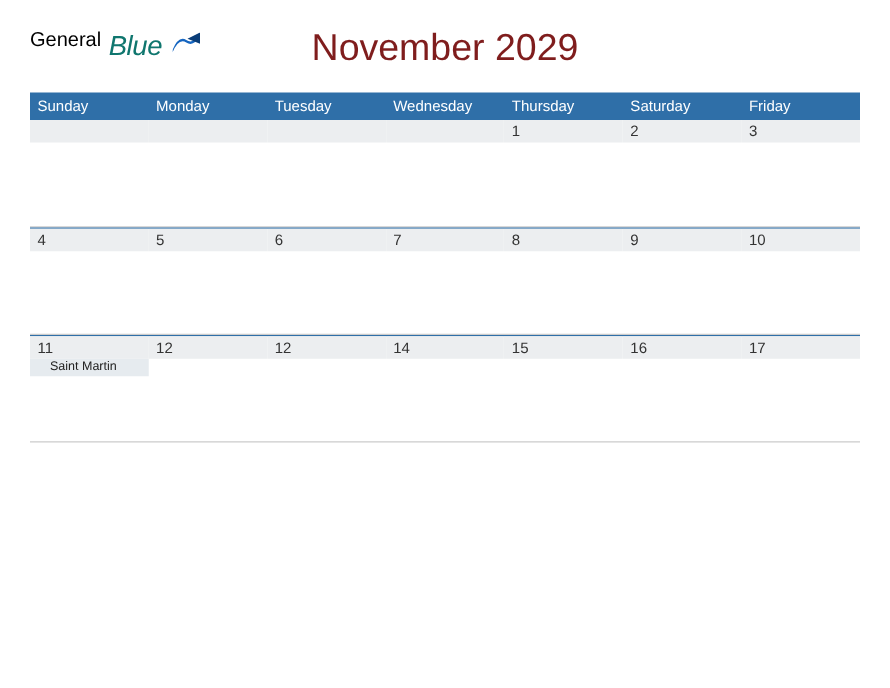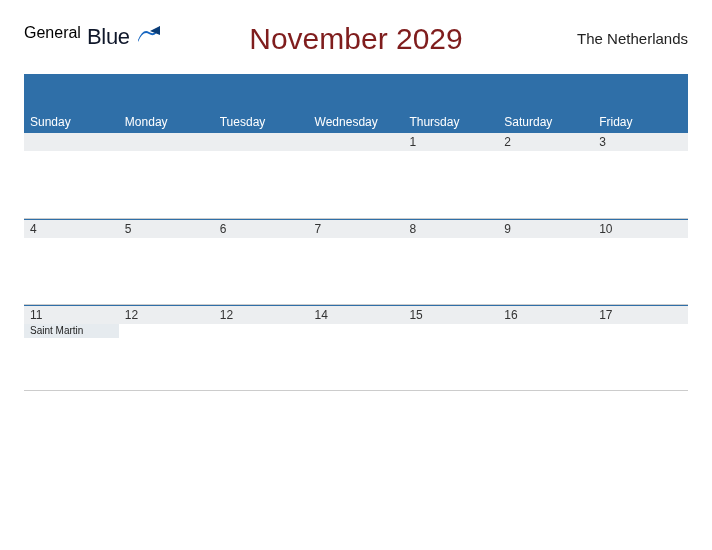--- a/index.html
+++ b/index.html
@@ -24,21 +24,22 @@
     position: absolute;
     left: 0;
     top: 6px;
     display: flex;
     align-items: flex-start;
     gap: 6px;
   }
   .logo-blue {
     font-size: 22px;
     font-weight: 400;
-    color: #0f172a;
+    color: #0f766e;
+    font-style: italic;
     letter-spacing: -0.3px;
   }
   .logo-icon {
     margin-left: 2px;
     margin-top: 2px;
   }
   .title {
     position: absolute;
     left: 0; right: 0;
     text-align: center;
@@ -62,21 +63,20 @@
     background: #2f6fa8;
     width: 100%;
   }
   .dow {
     flex: 1 1 0;
     color: #fff;
     font-size: 12px;
     font-weight: 400;
     padding: 4px 6px 4px 6px;
     text-align: left;
-    margin-top: 37px;
   }
   .week {
     display: flex;
     width: 100%;
     height: 86px;
     border-top: 1.5px solid #2f6fa8;
     border-bottom: 1px solid #ccc;
   }
   .week:first-of-type { border-top: none; }
   .cell {
@@ -89,21 +89,21 @@
     color: #333;
     padding: 2px 6px 2px 6px;
     height: 18px;
     line-height: 14px;
   }
   .datebar.empty { color: transparent; }
   .holiday-band {
     background: #e6ebef;
     font-size: 10px;
     color: #222;
-    padding: 1px 6px 1px 6px;
+    padding: 1px 6px 1px 16px;
     line-height: 12px;
   }
   .weeks { }
   .calendar .weeks .week:nth-child(1) { border-top: none; }
 </style>
 </head>
 <body>
 
 <div class="page">
 
@@ -112,21 +112,20 @@
       <span>General</span>
       <span class="logo-blue">Blue</span>
       <span class="logo-icon">
         <svg width="22" height="16" viewBox="0 0 22 16">
           <path d="M0 14 Q 5 2 11 6 Q 17 10 22 0 L22 2 Q 17 12 11 8 Q 5 4 0 16 Z" fill="#1565c0"></path>
           <path d="M12 5 L22 0 L22 9 Z" fill="#0a3d78"></path>
         </svg>
       </span>
     </div>
     <div class="title">November 2029</div>
-    <div class="region">The Netherlands</div>
   </div>
 
   <div class="calendar">
     <div class="dow-row">
       <div class="dow">Sunday</div>
       <div class="dow">Monday</div>
       <div class="dow">Tuesday</div>
       <div class="dow">Wednesday</div>
       <div class="dow">Thursday</div>
       <div class="dow">Saturday</div>

